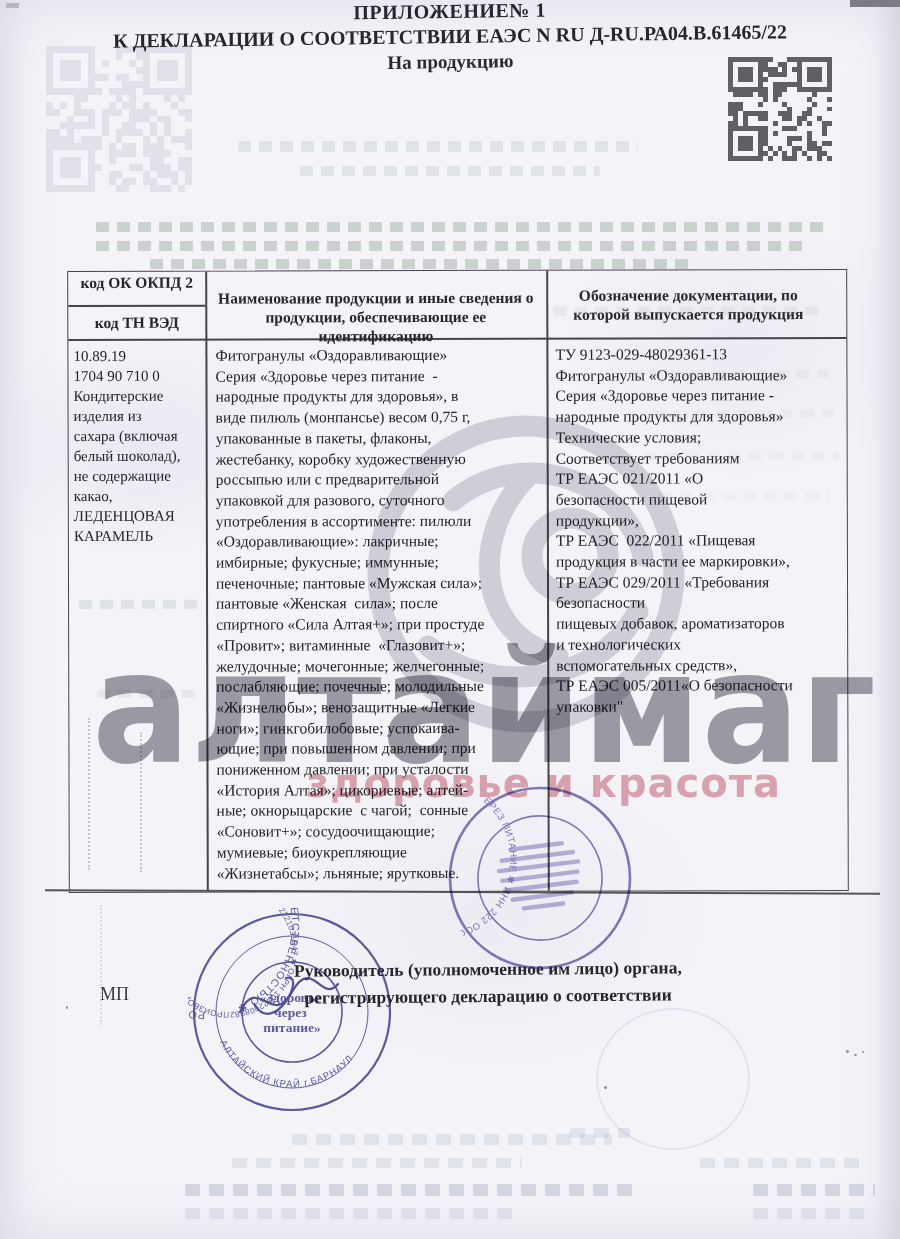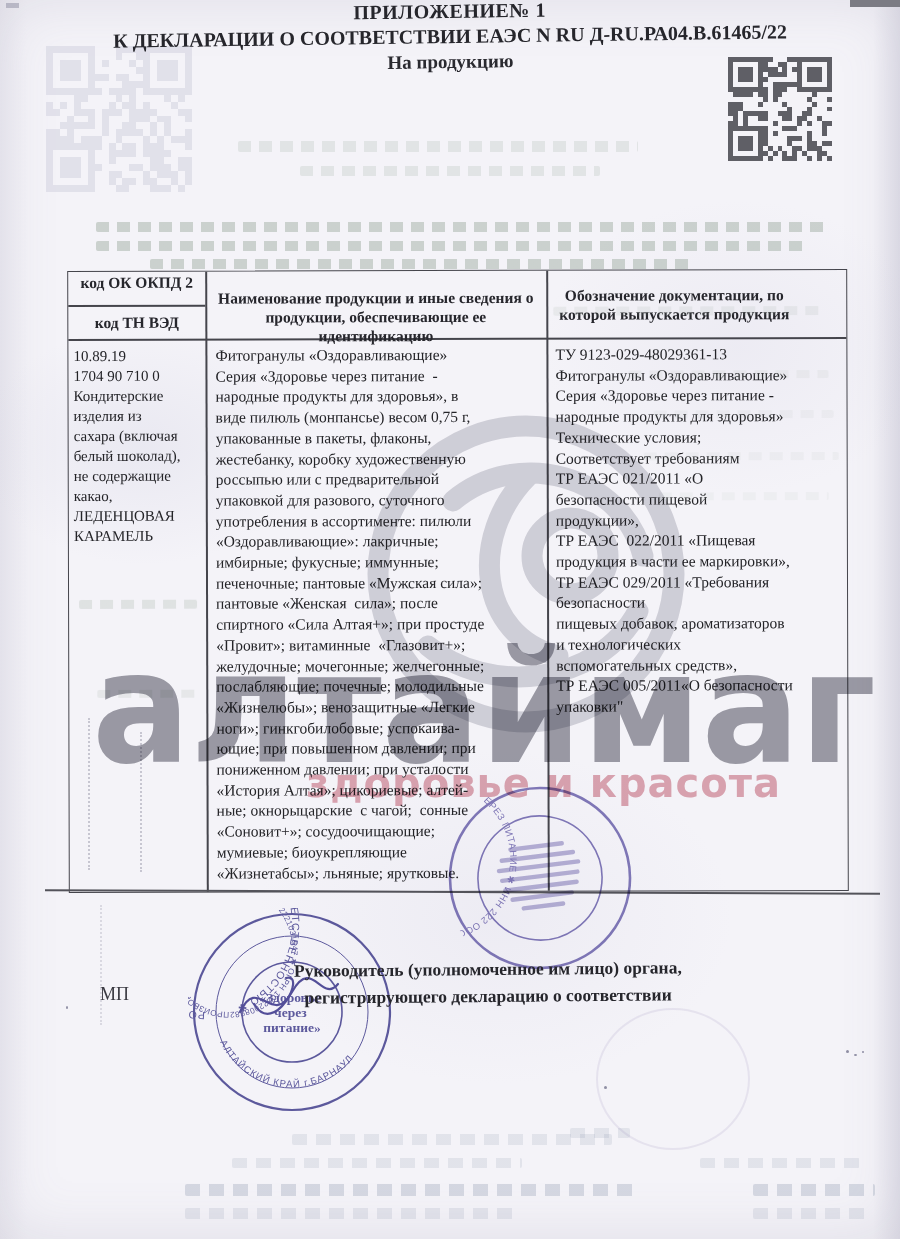--- a/index.html
+++ b/index.html
@@ -372,21 +372,21 @@
 
   <div class="abs doc-table">
     <div class="vline" style="left:137px"></div>
     <div class="vline" style="left:478px"></div>
     <div class="hline" style="top:67px;width:778px"></div>
     <div class="hline" style="top:33px;width:137px"></div>
 
     <div class="cell hdr" style="left:0;top:0;width:137px;height:21px">код ОК ОКПД 2</div>
     <div class="cell hdr" style="left:0;top:33px;width:137px;height:34px">код ТН ВЭД</div>
     <div class="cell hdr" style="left:138px;top:12px;width:339px;height:67px">Наименование продукции и иные сведения о продукции, обеспечивающие ее идентификацию</div>
-    <div class="cell hdr" style="left:469px;top:0;width:274px;height:67px">Обозначение документации, по которой выпускается продукция</div>
+    <div class="cell hdr" style="left:483px;top:0;width:274px;height:67px">Обозначение документации, по которой выпускается продукция</div>
 
     <div class="cell bodytxt c1txt" style="left:0;top:67px;width:137px;bottom:0;padding:7px 3px 0 5px">10.89.19
 1704 90 710 0
 Кондитерские
 изделия из
 сахара (включая
 белый шоколад),
 не содержащие
 какао,
 ЛЕДЕНЦОВАЯ

